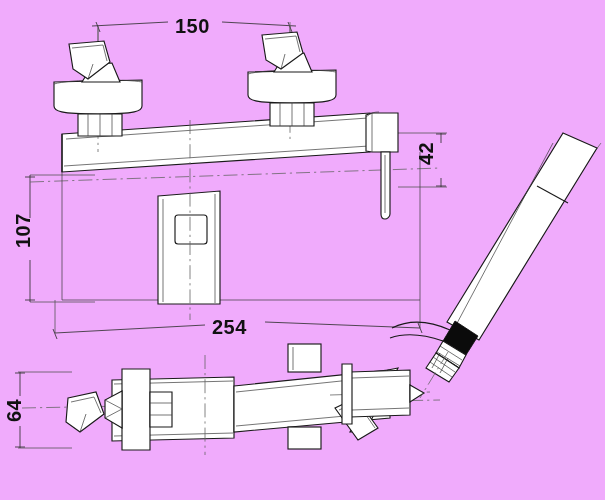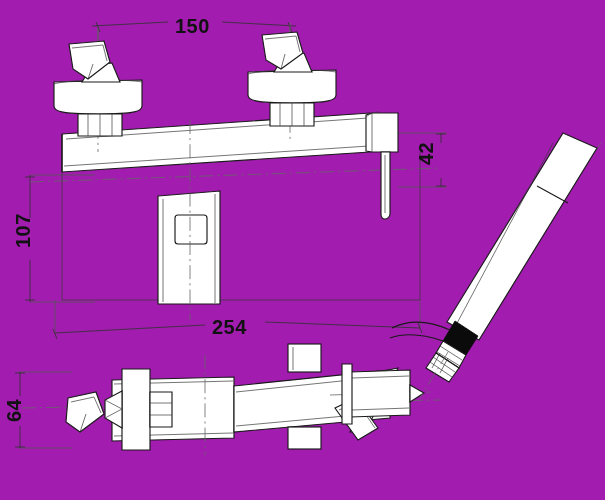--- a/index.html
+++ b/index.html
@@ -8,21 +8,21 @@
     padding: 0;
     background: #ffffff;
   }
   body {
     font-family: "Liberation Sans", sans-serif;
   }
   #drawing-root {
     position: relative;
     width: 605px;
     height: 500px;
-    background: #a21caf;
+    background: #f0abfc;
     overflow: hidden;
   }
   #drawing-svg {
     position: absolute;
     left: 0;
     top: 0;
     width: 605px;
     height: 500px;
     display: block;
   }

